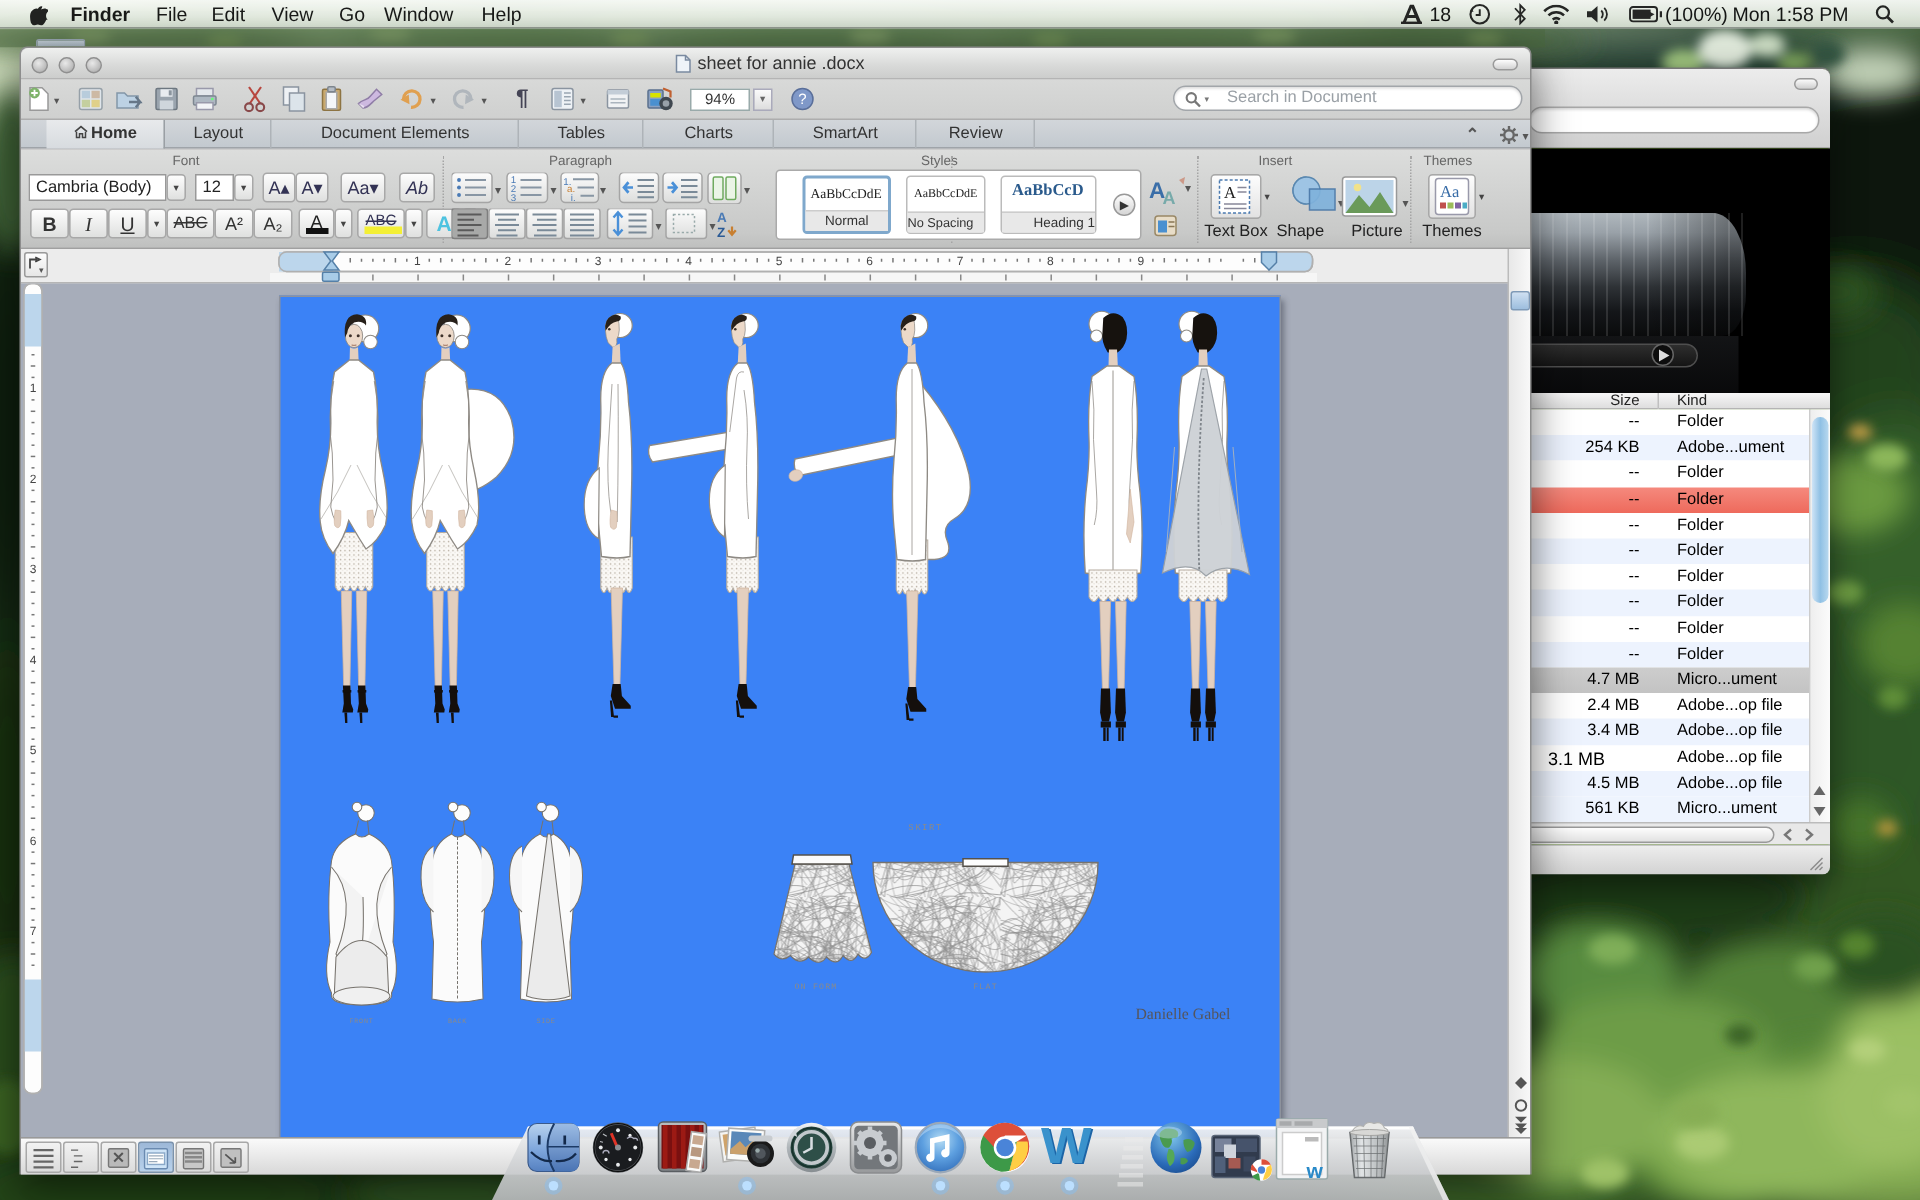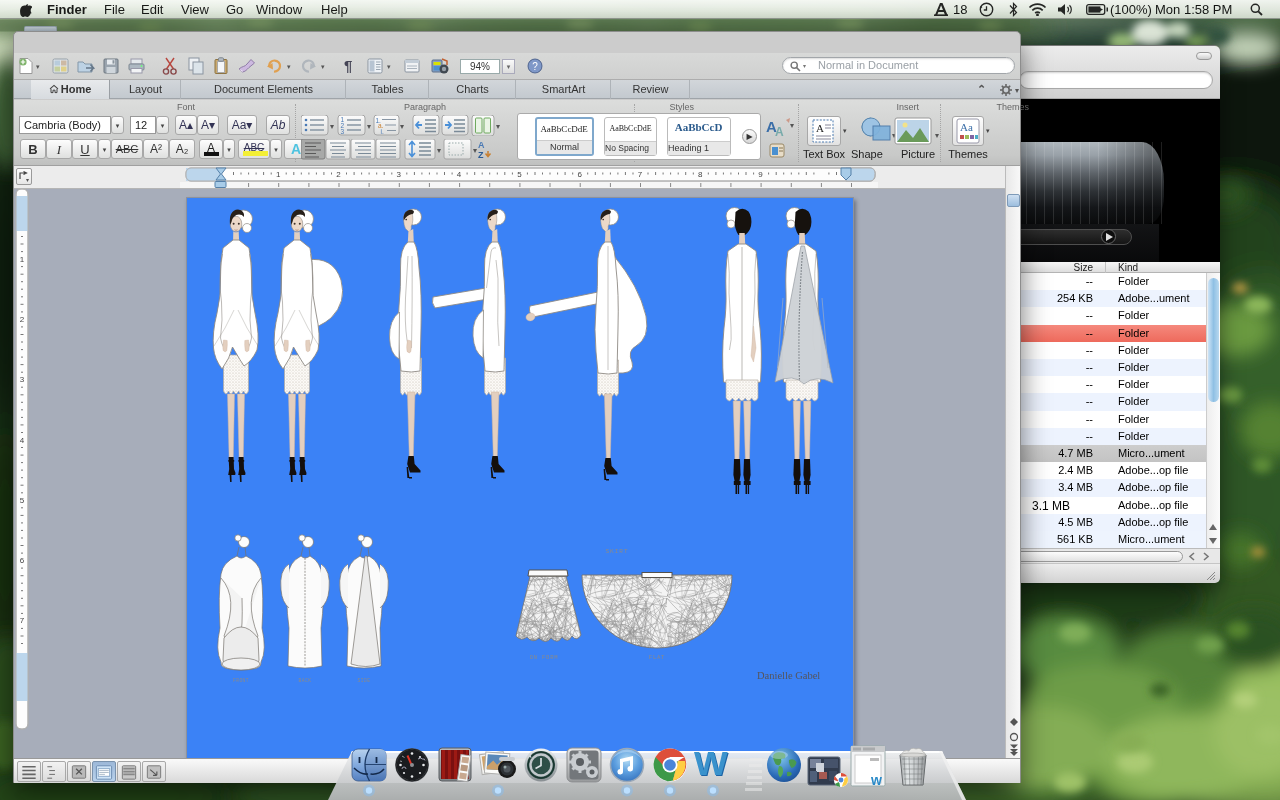--- a/index.html
+++ b/index.html
@@ -19,21 +19,21 @@
  background:radial-gradient(circle at 40% 35%,#e9e9e9,#b9b9b9 70%,#9a9a9a);border:1px solid #8f8f8f}
 #wtoolbar{position:absolute;left:0;top:21px;width:100%;height:26px;
  background:linear-gradient(#d8d9d8,#cfd0cf)}
 #wtabs{position:absolute;left:0;top:47px;width:100%;height:20px;
  background:linear-gradient(#d2d6da,#c3c9cf);border-top:1px solid #adadad;border-bottom:1px solid #9fa4a9;
  font-size:11px;color:#333}
 .wtab{position:absolute;top:0;height:19px;line-height:19px;text-align:center;border-right:1px solid #aeb3b8}
 .wtab.sel{background:linear-gradient(#e8eaec,#d7dbdf);font-weight:bold;border-right:1px solid #9a9fa4}
 #wribbon{position:absolute;left:0;top:68px;width:100%;height:66px;
  background:linear-gradient(#dcdddc,#c8c9c8 85%,#bfc0bf);border-bottom:1px solid #a0a0a0;font-size:9px;color:#555}
-.rlabel{position:absolute;top:2px;width:80px;text-align:right;color:#666;font-size:9px}
+.rlabel{position:absolute;top:2px;width:80px;text-align:left;color:#666;font-size:9px}
 .rsep{position:absolute;top:4px;height:58px;border-left:1px dotted #a5a5a5}
 .rbtn{position:absolute;background:linear-gradient(#fdfdfd,#dfe0df);border:1px solid #a8a8a8;border-radius:3px}
 #wrulerrow{position:absolute;left:0;top:134px;width:100%;height:23px;background:#ececec;border-bottom:1px solid #b5b5b5}
 #wdoc{position:absolute;left:0;top:157px;width:992px;height:569px;background:#a7adba;overflow:hidden}
 #wvscroll{position:absolute;right:0;top:134px;width:15px;height:592px;background:linear-gradient(90deg,#e8e8e8,#f8f8f8);border-left:1px solid #bbb}
 #wstatus{position:absolute;left:0;top:726px;width:100%;height:25px;
  background:linear-gradient(#fafafa,#d8d8d8);border-top:1px solid #999}
 
 #finder{position:absolute;left:1008px;top:45px;width:212px;height:537px;border-radius:5px;
  background:#4d7c0f;box-shadow:0 8px 22px rgba(0,0,0,.5);border:1px solid #777}
@@ -279,20 +279,31 @@
    <svg class="abs" style="left:196px;top:6px" width="12" height="12" viewBox="0 0 12 12">
           <g stroke="#8a8a8a" stroke-width="1">
             <path d="M2 10 L10 2"></path>
             <path d="M5 10 L10 5"></path>
             <path d="M8 10 L10 8"></path>
           </g>
         </svg>
  </div>
 </div>
 <div id="word">
+<div id="wtitle">
+ <div class="tl" style="left:7px"></div>
+        <div class="tl" style="left:25px"></div>
+        <div class="tl" style="left:43px"></div>
+ <svg class="abs" style="left:436px;top:4px" width="11" height="13" viewBox="0 0 11 13">
+          <path d="M1 1 L7 1 L10 4 L10 12 L1 12 Z" fill="#eef3f8" stroke="#7a8aa0" stroke-width="1"></path>
+          <path d="M7 1 L7 4 L10 4" fill="none" stroke="#7a8aa0" stroke-width="1"></path>
+        </svg>
+ <div class="abs" style="left:451px;top:3px;font-size:12px;color:#333">sheet for annie .docx</div>
+ <div class="abs" style="left:981px;top:7px;width:17px;height:8px;border-radius:4px;background:linear-gradient(#fdfdfd,#d2d2d2);border:1px solid #9a9a9a"></div>
+</div>
 <div id="wtoolbar">
  <svg class="abs" style="left:4px;top:4px" width="16" height="18" viewBox="0 0 16 18">
           <path d="M2 1.5 L10 1.5 L14 5.5 L14 16.5 L2 16.5 Z" fill="#fff" stroke="#999" stroke-width="1"></path>
           <circle cx="5" cy="5" r="3.6" fill="#7fb36b"></circle>
           <path d="M5 2.8 L5 7.2 M2.8 5 L7.2 5" stroke="#fff" stroke-width="1.2"></path>
         </svg>
  <div class="abs" style="left:22px;top:10px;font-size:7px;color:#555">▾</div>
  <svg class="abs" style="left:38px;top:5px" width="17" height="16" viewBox="0 0 17 16">
           <rect x="1" y="1" width="15" height="14" rx="1.5" fill="#dfe5ea" stroke="#96a0a8"></rect>
           <rect x="2.5" y="2.5" width="5.5" height="5" fill="#b8ccdc"></rect>
@@ -382,21 +393,21 @@
           <circle cx="8" cy="8" r="7" fill="radial-gradient"></circle>
           <circle cx="8" cy="8" r="7" fill="#7f98c8" stroke="#5a6f9a"></circle>
           <text x="8" y="11.5" font-size="10" text-anchor="middle" fill="#fff" font-family="Liberation Sans">?</text>
         </svg>
  <div class="abs" style="left:768px;top:4px;width:233px;height:17px;border-radius:9px;background:#fff;border:1px solid #a2a6aa;box-shadow:inset 0 1px 2px rgba(0,0,0,.15)"></div>
  <svg class="abs" style="left:776px;top:8px" width="11" height="11" viewBox="0 0 11 11">
           <circle cx="4.2" cy="4.2" r="3.1" fill="none" stroke="#777" stroke-width="1.4"></circle>
           <path d="M6.6 6.6 L10 10" stroke="#777" stroke-width="1.6"></path>
         </svg>
  <div class="abs" style="left:789px;top:9px;font-size:6px;color:#777">▾</div>
- <div class="abs" style="left:804px;top:6px;font-size:11px;color:#9aa0a6">Normal in Document</div>
+ <div class="abs" style="left:804px;top:6px;font-size:11px;color:#9aa0a6">Search in Document</div>
 </div>
 <div id="wtabs">
  <div class="wtab sel" style="left:17px;width:79px"><svg width="10" height="10" viewBox="0 0 10 10" style="vertical-align:-1px;margin-right:2px">
             <path d="M1 4.8 L5 1.4 L9 4.8" stroke="#444" stroke-width="1.1" fill="none"></path>
             <path d="M2 4.8 L2 8.6 L4 8.6 L4 6.2 L6 6.2 L6 8.6 L8 8.6 L8 4.8" stroke="#444" stroke-width="1" fill="none"></path>
           </svg>Home</div>
  <div class="wtab" style="left:97px;width:70px">Layout</div>
  <div class="wtab" style="left:168px;width:164px">Document Elements</div>
  <div class="wtab" style="left:333px;width:82px">Tables</div>
  <div class="wtab" style="left:416px;width:86px">Charts</div>
@@ -559,21 +570,21 @@
  <div class="abs" style="left:521px;top:17px;width:59px;height:39px;background:#fff;border:2px solid #7fa8cc;border-radius:3px">
    <div style="font-size:9px;color:#222;text-align:center;margin-top:5px;font-family:'Liberation Serif',serif">AaBbCcDdE </div>
    <div style="position:absolute;bottom:0;width:100%;height:14px;background:#e8e8e8;border-top:1px solid #ccc;font-size:9px;color:#333;text-align:center;line-height:13px">Normal</div>
  </div>
  <div class="abs" style="left:590px;top:17px;width:53px;height:39px;background:#fff;border:1px solid #bbb;border-radius:3px">
    <div style="font-size:8px;color:#222;text-align:center;margin-top:6px;font-family:'Liberation Serif',serif">AaBbCcDdE</div>
    <div style="position:absolute;bottom:0;width:100%;height:14px;background:#e8e8e8;border-top:1px solid #ccc;font-size:8.5px;color:#333;text-align:left;line-height:13px">No Spacing</div>
  </div>
  <div class="abs" style="left:653px;top:17px;width:64px;height:39px;background:#fff;border:1px solid #bbb;border-radius:3px">
    <div style="font-size:11px;color:#2a5a8c;font-weight:bold;text-align:center;margin-top:3px;font-family:'Liberation Serif',serif">AaBbCcD </div>
-   <div style="position:absolute;bottom:0;width:100%;height:14px;background:#e8e8e8;border-top:1px solid #ccc;font-size:9px;color:#333;text-align:left;line-height:13px">Heading 1</div>
+   <div style="position:absolute;bottom:0;width:100%;height:14px;background:#e8e8e8;border-top:1px solid #ccc;font-size:9px;color:#333;text-align:right;line-height:13px">Heading 1</div>
  </div>
  <div class="abs" style="left:728px;top:29px;width:15px;height:15px;border-radius:50%;background:linear-gradient(#fdfdfd,#d5d5d5);border:1px solid #999;text-align:center;font-size:8px;line-height:14px;color:#333">▶</div>
  <svg class="abs" style="left:752px;top:16px" width="30" height="24" viewBox="0 0 30 24">
           <text x="0" y="16" font-size="15" fill="#3a6ea8" font-weight="bold">A</text>
           <text x="9" y="20" font-size="12" fill="#7aa" font-weight="bold">A</text>
           <path d="M20 4 L24 2 L23 7 Z" fill="#c98"></path>
           <text x="24" y="12" font-size="8" fill="#555">▾</text>
         </svg>
  <svg class="abs" style="left:755px;top:43px" width="16" height="16" viewBox="0 0 16 16">
           <rect x="1" y="1" width="14" height="13" rx="2" fill="#e8ddc8" stroke="#998866"></rect>

